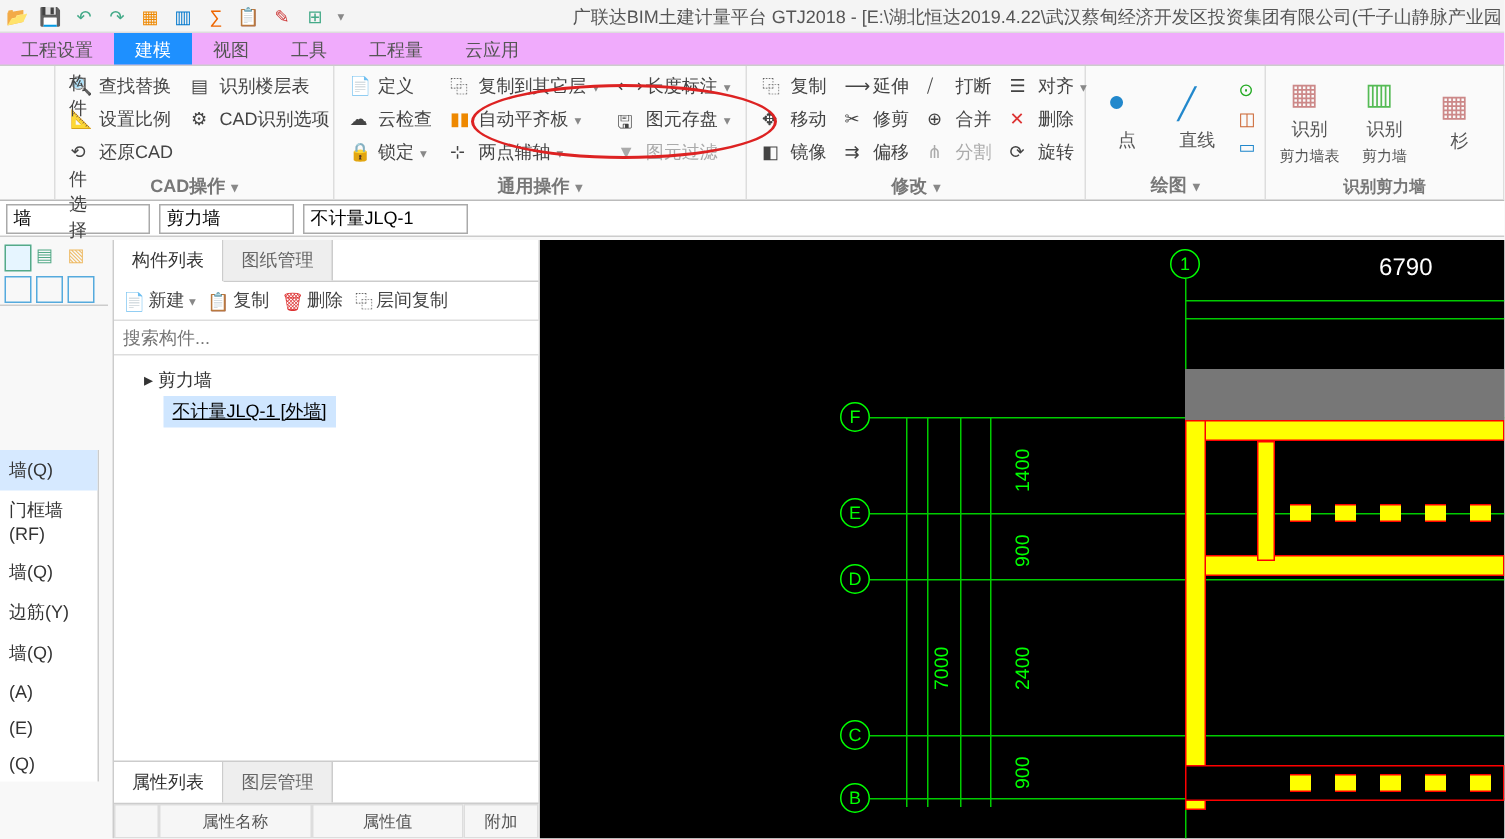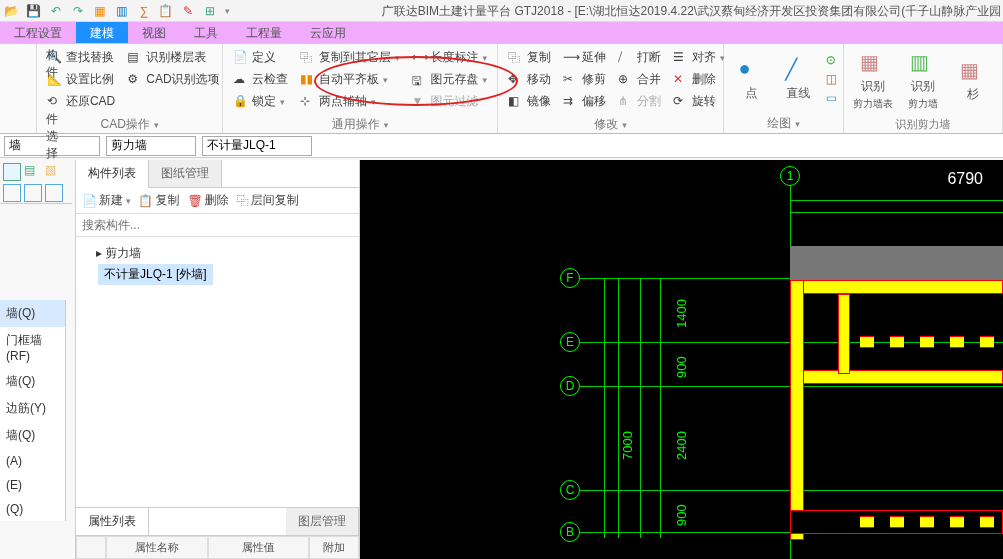--- a/index.html
+++ b/index.html
@@ -12,21 +12,21 @@
 
 
 .menu { height: 22px; display: flex; align-items: stretch; background: #f0abfc; border-bottom: 1px solid #ccc; }
 .menu .tab { padding: 3px 14px; color: #555; cursor: pointer; }
 .menu .tab.active { background: #1e90ff; color: #fff; }
 
 
 .ribbon { height: 90px; display: flex; border-bottom: 1px solid #bbb; background: #fafafa; }
 .ribbon-group { border-right: 1px solid #ddd; display: flex; flex-direction: column; }
 .ribbon-group .body { flex: 1; display: flex; padding: 4px 6px; gap: 4px; }
-.ribbon-group .label { text-align: center; color: #777; font-size: 11px; padding: 1px 0; }
+.ribbon-group .label { text-align: center; color: #777; font-size: 11px; padding: 1px 0; font-weight: bold; }
 .rcol { display: flex; flex-direction: column; gap: 3px; justify-content: flex-start; }
 .rbtn { display: flex; align-items: center; gap: 3px; padding: 1px 4px; color: #444; white-space: nowrap; cursor: pointer; }
 .rbtn.dim { color: #aaa; }
 .rbtn .ic { width: 16px; height: 16px; display: inline-block; }
 .big-btn { display: flex; flex-direction: column; align-items: center; justify-content: center; width: 46px; gap: 2px; cursor: pointer; color: #555; font-size: 11px; }
 .big-btn .bic { width: 26px; height: 26px; }
 .caret { font-size: 9px; color: #888; margin-left: 1px; }
 
 
 .redring { position: absolute; border: 2px solid #d22; border-radius: 50%; pointer-events: none; }
@@ -43,32 +43,32 @@
 
 .midpanel { position: absolute; left: 75px; top: 160px; width: 285px; bottom: 0; background: #fff; border-left: 1px solid #ccc; border-right: 1px solid #ccc; display: flex; flex-direction: column; }
 .panel-tabs { display: flex; border-bottom: 1px solid #ccc; }
 .panel-tabs .pt { padding: 5px 12px; background: #eee; color: #666; cursor: pointer; border-right: 1px solid #ccc; }
 .panel-tabs .pt.active { background: #fff; color: #333; border-bottom: 1px solid #fff; margin-bottom: -1px; }
 .panel-toolbar { display: flex; gap: 8px; padding: 4px 6px; border-bottom: 1px solid #ddd; color: #444; flex-wrap: nowrap; }
 .panel-toolbar .tb { display: flex; align-items: center; gap: 2px; cursor: pointer; white-space: nowrap; }
 .search { border: none; border-bottom: 1px solid #ddd; padding: 4px 6px; width: 100%; color: #000000; }
 .tree { padding: 6px; }
 .tree .node { padding: 2px 0 2px 14px; color: #333; }
-.tree .leaf { margin-left: 16px; padding: 2px 6px; display: inline-block; }
+.tree .leaf { margin-left: 27px; padding: 2px 6px; display: inline-block; text-decoration: underline; }
 .tree .leaf.sel { background: #cfe6ff; }
 
-.prop-tabs { margin-top: auto; display: flex; border-top: 1px solid #ccc; border-bottom: 1px solid #ccc; justify-content: space-between; }
+.prop-tabs { margin-top: auto; display: flex; border-top: 1px solid #ccc; border-bottom: 1px solid #ccc; }
 .prop-tabs .pt { padding: 5px 12px; background: #eee; color: #666; cursor: pointer; border-right: 1px solid #ccc; }
 .prop-tabs .pt.active { background: #fff; color: #333; }
 .prop-grid { display: grid; grid-template-columns: 30px 1fr 1fr 50px; border-collapse: collapse; }
 .prop-grid div { border: 1px solid #ddd; padding: 3px 4px; font-size: 11px; color: #555; text-align: center; background: #f6f6f6; }
 
 
 .canvas { position: absolute; left: 360px; top: 160px; right: 0; bottom: 0; background: #000; overflow: hidden; }
-.canvas .dim-top { position: absolute; top: 10px; right: 20px; color: #fff; font-size: 16px; }
+.canvas .dim-top { position: absolute; top: 10px; right: 48px; color: #fff; font-size: 16px; }
 .gridlabel { position: absolute; width: 20px; height: 20px; border: 1px solid #0f0; border-radius: 50%; color: #0f0; display: flex; align-items: center; justify-content: center; font-size: 12px; background: #000; }
 .gline-h { position: absolute; height: 1px; background: #0c0; }
 .gline-v { position: absolute; width: 1px; background: #0c0; }
 .dtext { position: absolute; color: #0f0; font-size: 13px; transform: rotate(-90deg); transform-origin: left top; }
 .wall { position: absolute; background: #ff0; border: 1px solid #f00; }
 .wall-core { position: absolute; background: #888; }
 .pier { position: absolute; background: #ff0; border-top: 1px solid #f00; border-bottom: 1px solid #f00; }
 
 .side-top { position: absolute; left: 0; top: 44px; width: 50px; font-size: 12px; color: #444; padding-left: 40px; }
 .side-top .r { padding: 3px 6px; cursor: pointer; }

